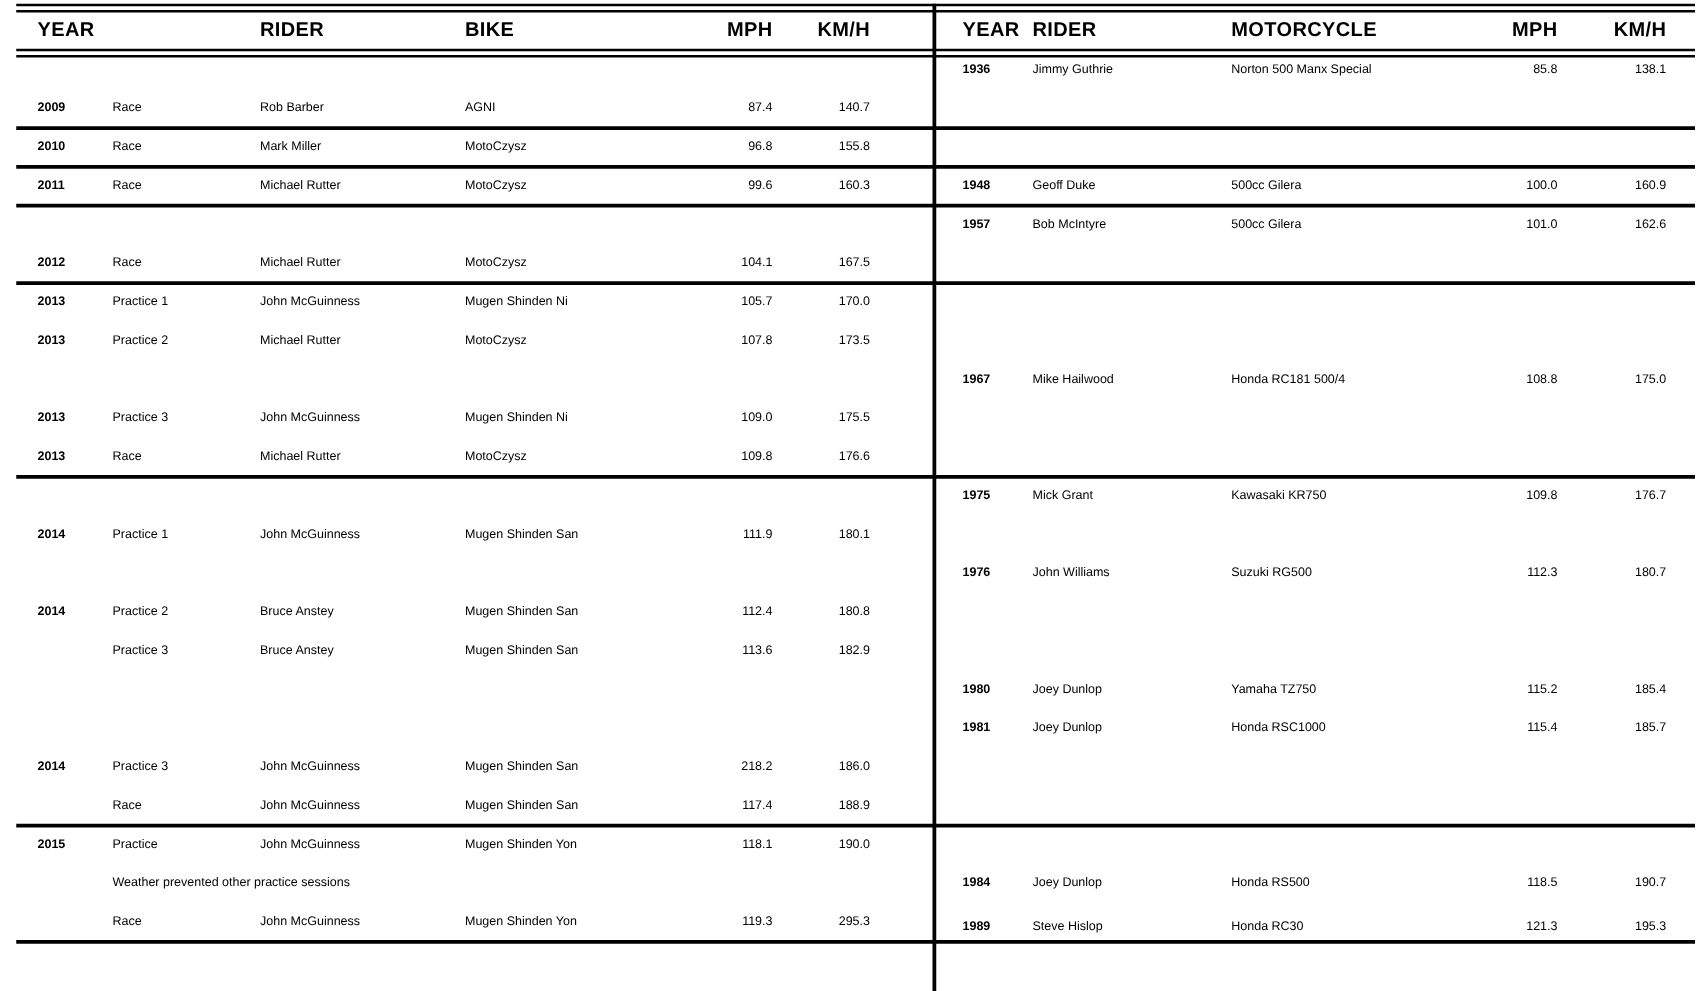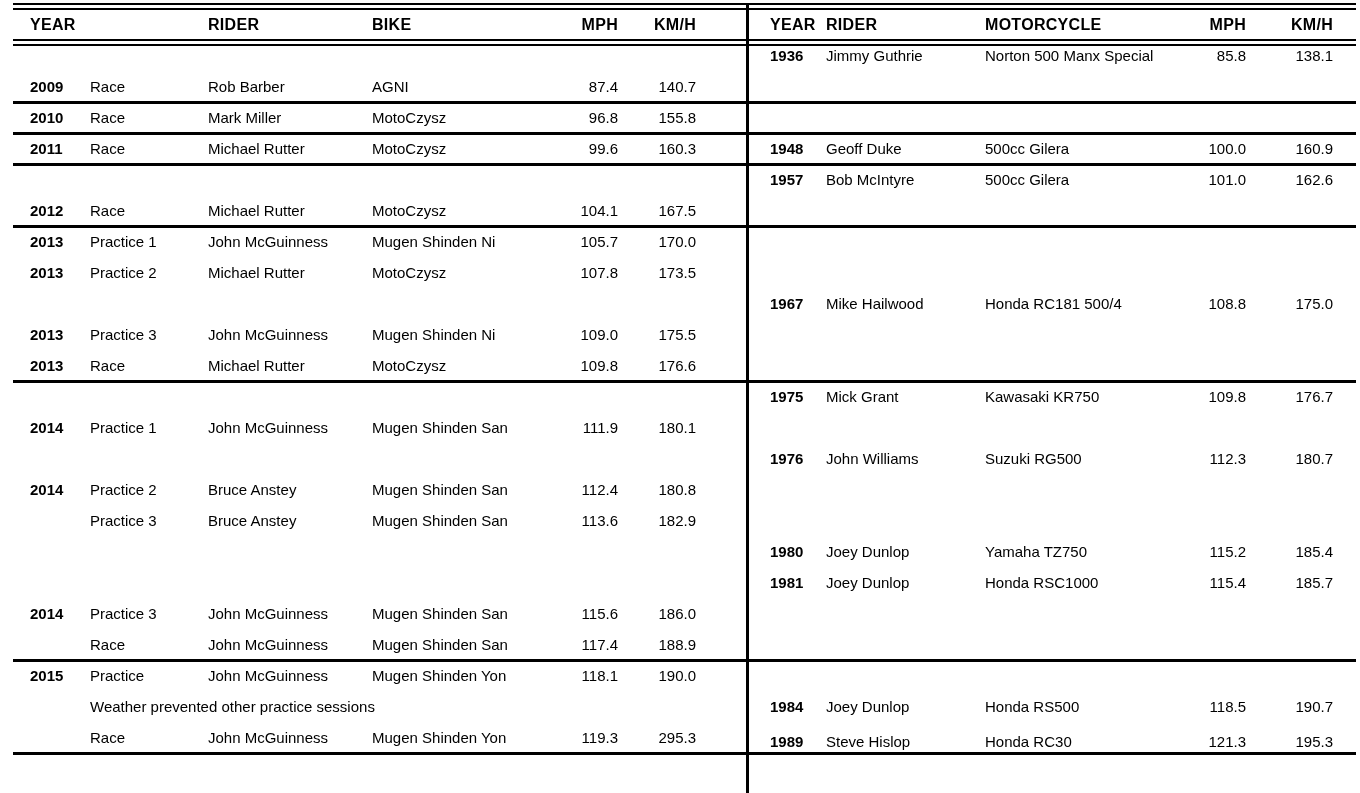--- a/index.html
+++ b/index.html
@@ -10,21 +10,21 @@
     color:#000;
     font-family:"Liberation Sans", sans-serif;
     overflow:hidden;
     padding-left:40px;
   }
   .hline { position:absolute; left:13px; width:1343px; background:#000; }
   .hline.thin  { height:2px; }
   .hline.thick { height:3px; }
   .vline { position:absolute; top:3px; left:746px; width:3px; height:790px; background:#000; }
 
-  .trow { position:absolute; left:0; top:0; width:1360px; height:20px; line-height:20px; font-size:15px; }
+  .trow { position:absolute; left:0; top:0; width:1360px; height:20px; line-height:20px; font-size:10px; }
   .trow span { position:absolute; white-space:nowrap; }
 
   .hdr { font-weight:bold; font-size:16px; letter-spacing:0.3px; }
 
   
   .l-year  { left:30px;  width:50px; font-weight:bold; }
   .l-type  { left:90px; }
   .l-rider { left:208px; }
   .l-bike  { left:372px; }
   .l-mph   { left:520px; width:98px; text-align:right; }
@@ -151,21 +151,21 @@
         <span class="l-rider">Bruce Anstey</span>
         <span class="l-bike">Mugen Shinden San</span>
         <span class="l-mph">113.6</span>
         <span class="l-kmh">182.9</span>
       </div>
       <div class="trow" style="top: 604px;">
         <span class="l-year">2014</span>
         <span class="l-type">Practice 3</span>
         <span class="l-rider">John McGuinness</span>
         <span class="l-bike">Mugen Shinden San</span>
-        <span class="l-mph">115.6</span>
+        <span class="l-mph">218.2</span>
         <span class="l-kmh">186.0</span>
       </div>
       <div class="trow" style="top: 635px;">
         <span class="l-year"></span>
         <span class="l-type">Race</span>
         <span class="l-rider">John McGuinness</span>
         <span class="l-bike">Mugen Shinden San</span>
         <span class="l-mph">117.4</span>
         <span class="l-kmh">188.9</span>
       </div>

